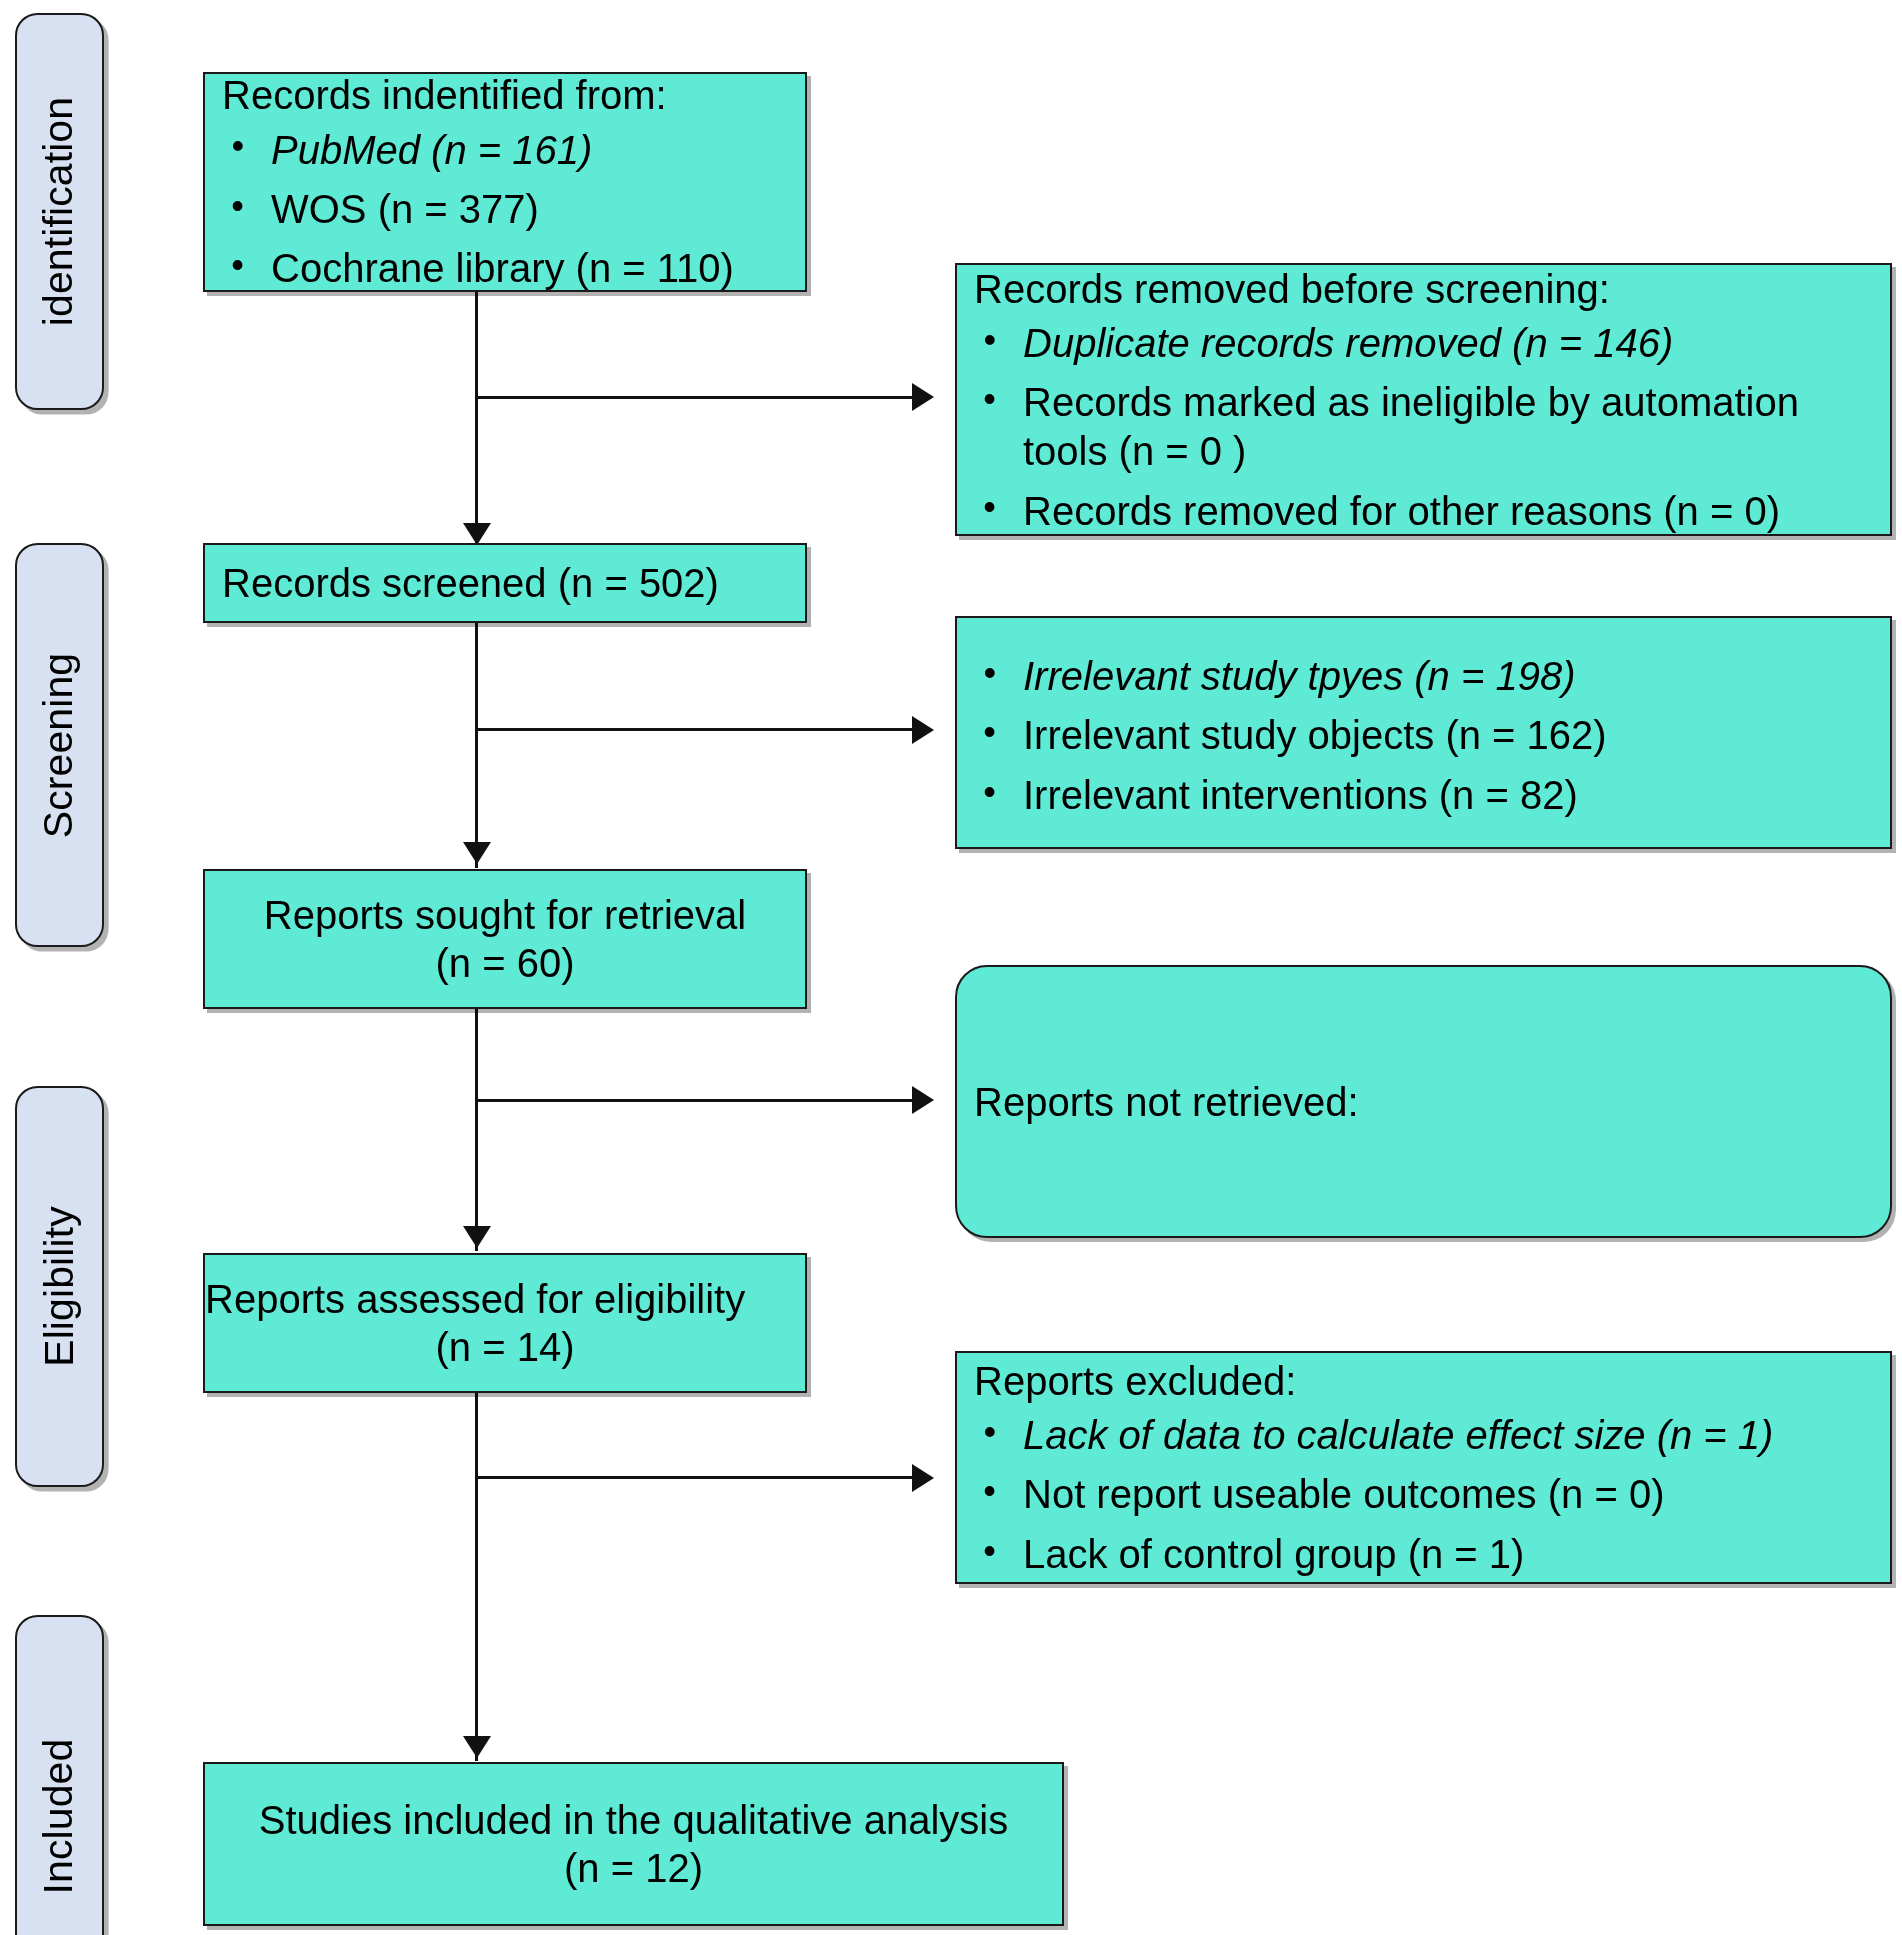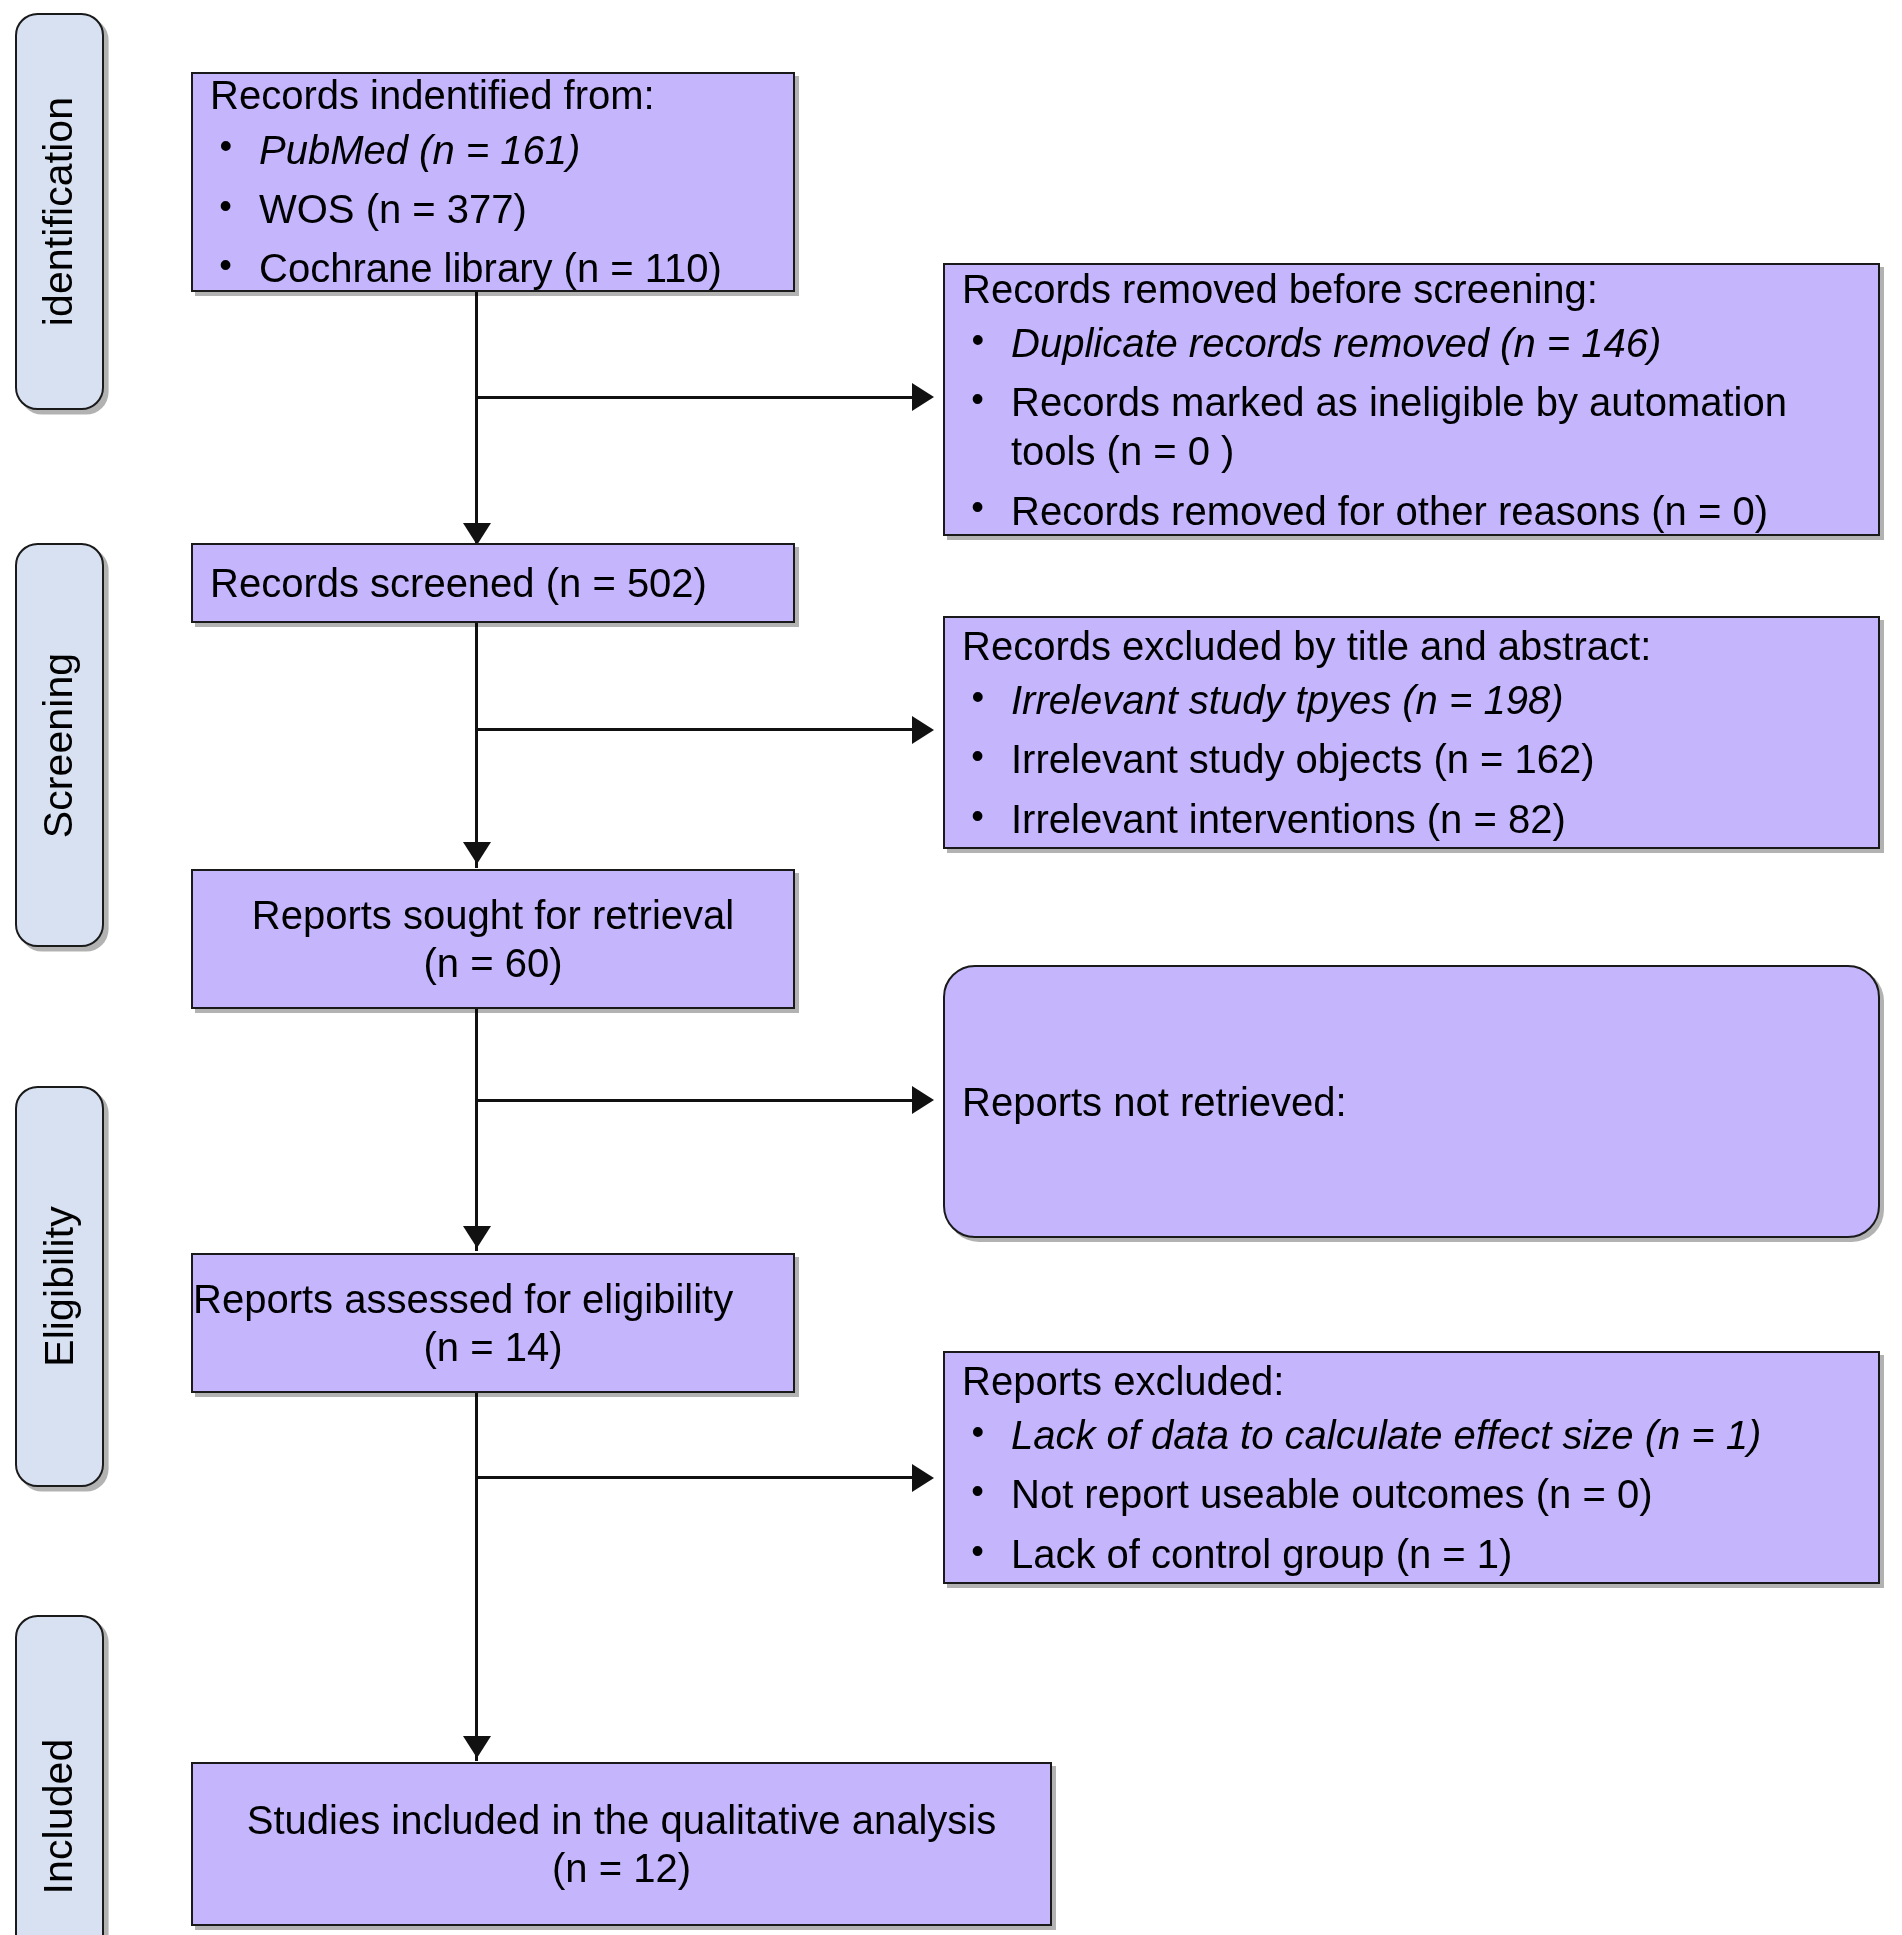--- a/index.html
+++ b/index.html
@@ -35,23 +35,24 @@
     white-space: nowrap;
     font-size: 41px;
     color: #000000;
     letter-spacing: 0.1px;
   }
 
   
   .box {
     position: absolute;
     box-sizing: border-box;
-    background: #c4b5fd;
+    background: #5eead4;
     border: 2.6px solid #1a1a1a;
     box-shadow: 4px 4px 0 rgba(0,0,0,0.30);
+    margin-left: 12px;
   }
   .box-inner {
     position: absolute;
     left: 17px;
     right: 12px;
     top: 50%;
     transform: translateY(-50%);
   }
   .box-title {
     font-size: 40px;
@@ -196,21 +197,20 @@
       <ul class="bullets">
         <li>Duplicate records removed (n = 146)</li>
         <li>Records marked as ineligible by automation tools (n = 0 )</li>
         <li>Records removed for other reasons (n = 0)</li>
       </ul>
     </div>
   </div>
 
   <div class="box" style="left:943px; top:616px; width:937px; height:233px;">
     <div class="box-inner">
-      <div class="box-title wrap">Records excluded by title and abstract:</div>
       <ul class="bullets">
         <li>Irrelevant study tpyes (n = 198)</li>
         <li>Irrelevant study objects (n = 162)</li>
         <li>Irrelevant interventions (n = 82)</li>
       </ul>
     </div>
   </div>
 
   <div class="box" style="left:943px; top:965px; width:937px; height:273px;border-radius:32px;">
     <div class="box-inner">

